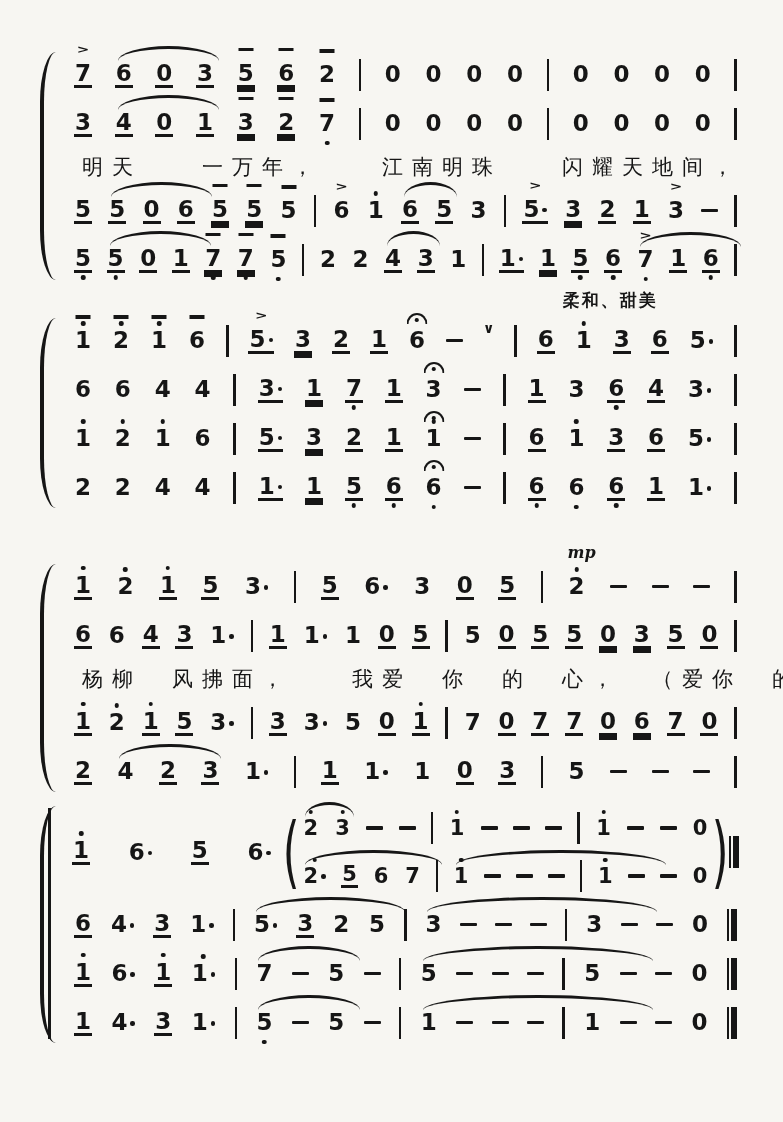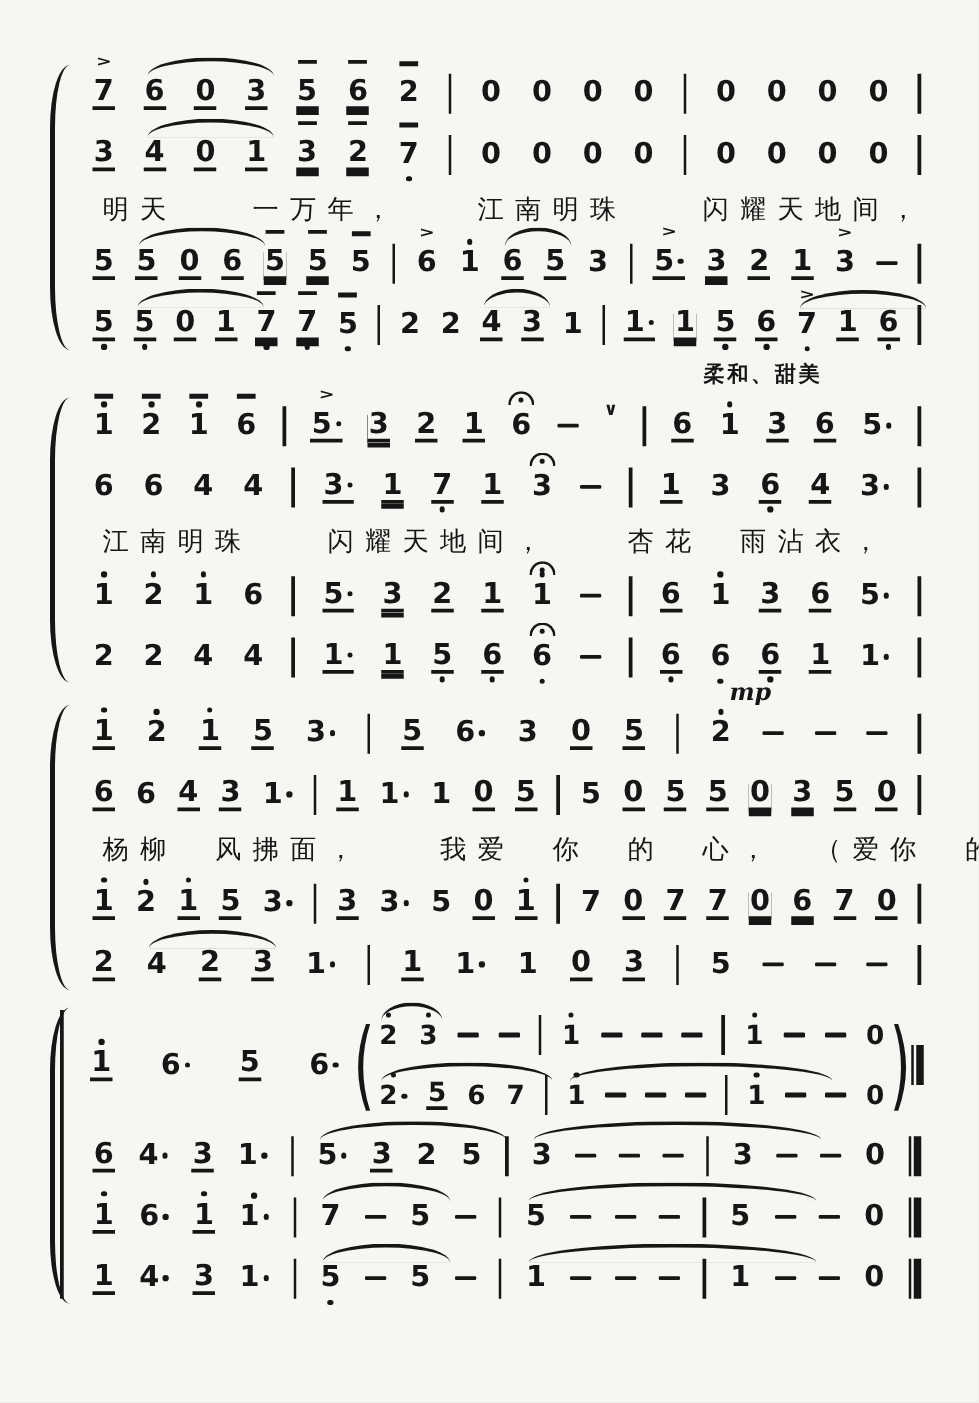--- a/index.html
+++ b/index.html
@@ -29,22 +29,22 @@
         width:3.5px;height:3.5px;background:#161616;border-radius:50%;}
   .slur{position:absolute;left:3px;top:-16px;height:12px;
         border-top:3px solid #161616;border-radius:50% 50% 0 0/100% 100% 0 0;pointer-events:none;}
   .w1{width:2.3em}.w2{width:4.4em}.w3{width:6.5em}.w4{width:10em}
   .adot{display:inline-block;margin-left:3px;width:4.5px;height:4.5px;background:#161616;border-radius:50%;vertical-align:middle;}
   .bar{width:2.5px;height:32px;background:#161616;}
   .fbar{width:10px;height:32px;border-left:2.5px solid #161616;border-right:6px solid #161616;box-sizing:border-box;}
   .dash{width:17px;height:3.5px;background:#161616;border-radius:1px;}
   .breath{font-size:14px;align-self:flex-start;margin-top:4px;font-weight:bold;}
   .ann-x{position:absolute;left:-6px;top:-36px;font-size:17px;font-weight:bold;white-space:nowrap;letter-spacing:2px;margin-left:32px;}
-  .ann-m{position:absolute;left:16px;top:-30px;font-family:"DejaVu Serif","Liberation Serif",serif;
-         font-style:italic;font-weight:bold;font-size:19px;letter-spacing:0;}
+  .ann-m{position:absolute;left:0;top:-30px;font-family:"DejaVu Serif","Liberation Serif",serif;
+         font-style:italic;font-weight:bold;font-size:16px;letter-spacing:0;}
   .split{display:flex;align-items:center;height:96px;font-weight:bold;font-size:23px;}
   .split .left{flex:0 0 200px;display:flex;justify-content:space-between;align-items:center;margin-right:10px;}
   .split .stack{flex:1;display:flex;flex-direction:column;gap:8px;}
   .split .stack .mline{height:40px;font-size:21px;}
   .bigpar{font-size:78px;font-weight:400;line-height:.8;transform:scaleX(.55);margin:0 -6px;}
 </style>
 </head>
 <body>
 
 <div class="page">
@@ -176,21 +176,20 @@
           <span class="tok">3<span class="ferm"></span></span>
           <span class="dash"></span>
           <span class="bar"></span>
           <span class="tok ul1">1</span>
           <span class="tok">3</span>
           <span class="tok ul1">6<span class="ldot"></span></span>
           <span class="tok ul1">4</span>
           <span class="tok">3<span class="adot"></span></span>
           <span class="bar"></span>
         </div>
-        <div class="lline">江南明珠　　闪耀天地间，　　杏花　雨沾衣，</div>
         <div class="mline">
           <span class="tok">1<span class="hdot"></span></span>
           <span class="tok">2<span class="hdot"></span></span>
           <span class="tok">1<span class="hdot"></span></span>
           <span class="tok">6</span>
           <span class="bar"></span>
           <span class="tok ul1">5<span class="adot"></span></span>
           <span class="tok ul2">3</span>
           <span class="tok ul1">2</span>
           <span class="tok ul1">1</span>

